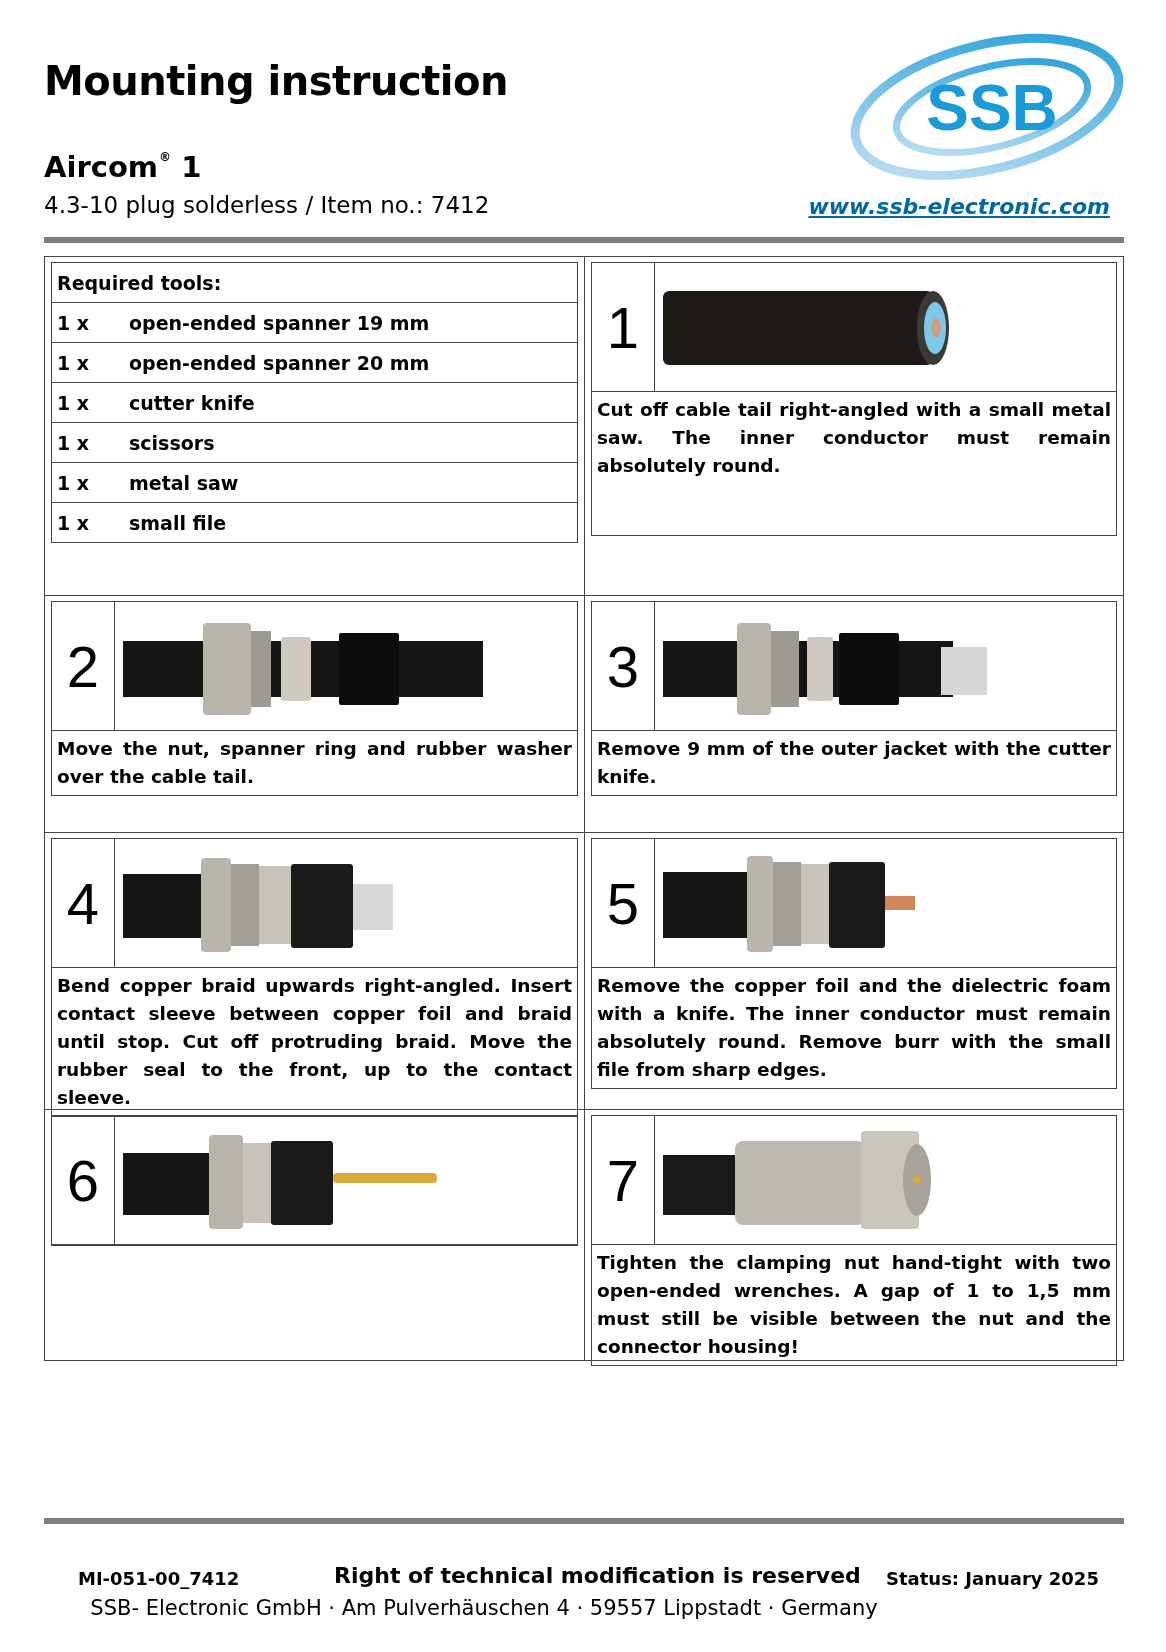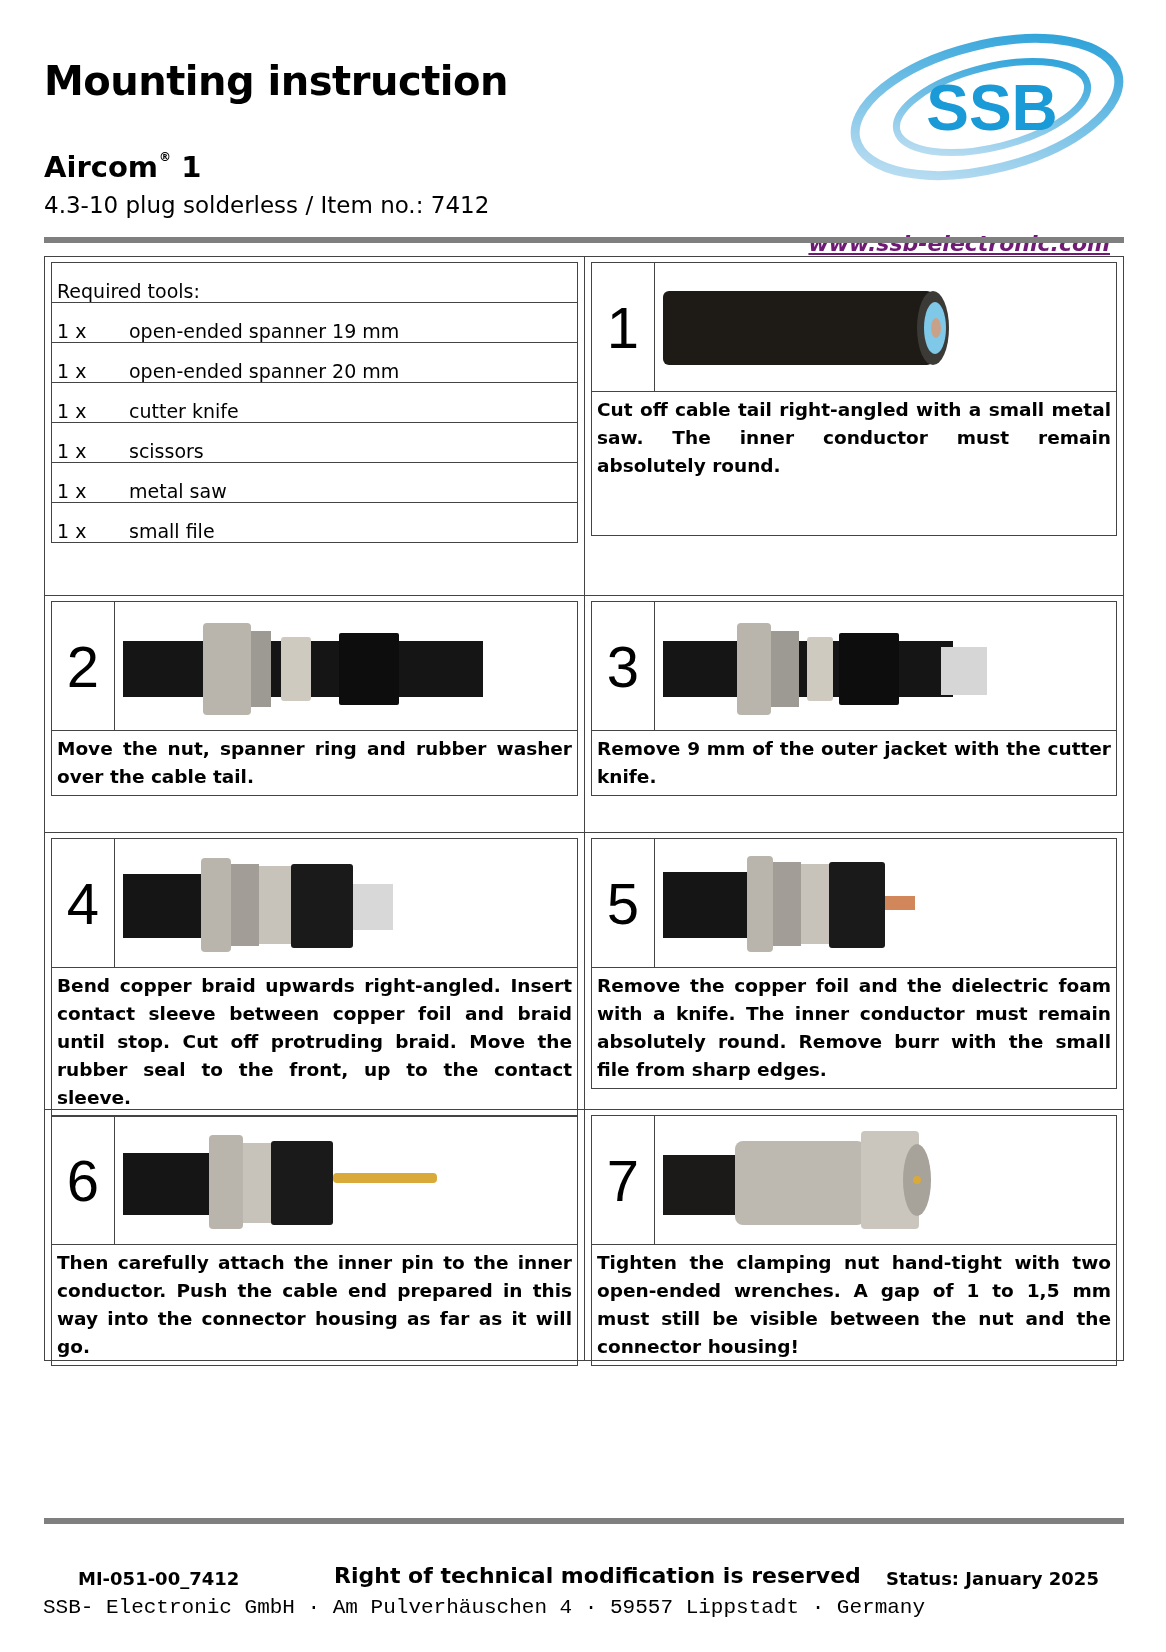--- a/index.html
+++ b/index.html
@@ -4,40 +4,40 @@
 <style>
   html, body { margin: 0; padding: 0; background: #ffffff; }
   body { width: 1166px; height: 1652px; position: relative; overflow: hidden;
          font-family: "DejaVu Sans", "Liberation Sans", sans-serif; color: #000; }
   .title { position: absolute; left: 44px; top: 26px; font-size: 40px; font-weight: bold; letter-spacing: -0.5px; margin-top: 32px; }
   .product { position: absolute; left: 44px; top: 150px; font-size: 29px; font-weight: bold; }
   .product sup { font-size: 12px; vertical-align: 16px; margin-left: 1px; }
   .subtitle { position: absolute; left: 44px; top: 192px; font-size: 23px; }
   .logo { position: absolute; left: 842px; top: 22px; width: 290px; height: 170px; }
   .weblink { position: absolute; right: 56px; top: 194px; font-size: 22px; font-weight: bold; font-style: italic;
-             color: #701a75; text-decoration: underline; margin-top: 37px; }
+             color: #0369a1; text-decoration: underline; }
   .rule { position: absolute; left: 44px; width: 1080px; height: 6px; background: #7f7f7f; }
   .grid { position: absolute; left: 44px; top: 256px; width: 1078px; border: 1px solid #444; border-top: none; }
   .grow { display: flex; border-top: 1px solid #444; }
   .gcell { width: 539px; box-sizing: border-box; padding: 5px 6px; }
   .gcell + .gcell { border-left: 1px solid #444; }
   .tools { border: 1px solid #444; width: 100%; box-sizing: border-box; }
-  .tools .row { display: flex; height: 39px; align-items: flex-end; font-size: 19px; padding-left: 5px; border-top: 1px solid #444; }
+  .tools .row { display: flex; height: 39px; align-items: center; font-size: 19px; padding-left: 5px; border-top: 1px solid #444; font-weight: bold; }
   .tools .row:first-child { border-top: none; }
   .tools .qty { width: 72px; }
   .step { border: 1px solid #444; width: 100%; box-sizing: border-box; }
   .step .top { display: flex; height: 128px; border-bottom: 1px solid #444; }
   .step .num { width: 62px; font-size: 58px; display: flex; align-items: center; justify-content: center;
                border-right: 1px solid #444; font-family: "Liberation Sans", sans-serif; }
   .step .img { flex: 1; display: flex; align-items: center; padding-left: 6px; }
   .step .txt { font-size: 18.5px; line-height: 28px; padding: 4px 5px; text-align: justify; font-weight: bold; }
   .footer-left { position: absolute; left: 78px; top: 1568px; font-size: 18px; font-weight: bold; text-align: right; }
   .footer-mid { position: absolute; left: 334px; top: 1563px; font-size: 22px; font-weight: bold; }
   .footer-right { position: absolute; left: 886px; top: 1568px; font-size: 18px; font-weight: bold; }
-  .footer-addr { position: absolute; left: 0; width: 968px; text-align: center; top: 1596px; font-size: 21px; font-family: Liberation Mono, monospace; }
+  .footer-addr { position: absolute; left: 0; width: 968px; text-align: center; top: 1596px; font-size: 21px; }
 </style>
 </head>
 <body>
 
 <div class="title">Mounting instruction</div>
 <div class="product"><span>Aircom</span><sup>®</sup> <span>1</span></div>
 <div class="subtitle">4.3-10 plug solderless / Item no.: 7412</div>
 
 <svg class="logo" viewBox="0 0 290 170">
   <defs>
@@ -191,21 +191,20 @@
           <div class="img">
             <svg width="340" height="110" viewBox="0 0 340 110">
                 <rect x="2" y="28" width="92" height="62" fill="#151515"></rect>
                 <rect x="88" y="10" width="34" height="94" rx="4" fill="#b9b5ad"></rect>
                 <rect x="122" y="18" width="28" height="80" fill="#c8c3ba"></rect>
                 <rect x="150" y="16" width="62" height="84" rx="3" fill="#1a1a1a"></rect>
                 <rect x="212" y="48" width="104" height="10" rx="4" fill="#d9a93a"></rect>
               </svg>
           </div>
         </div>
-        <div class="txt">Then carefully attach the inner pin to the inner conductor. Push the cable end prepared in this way into the connector housing as far as it will go.</div>
       </div>
     </div>
     <div class="gcell">
       <div class="step">
         <div class="top">
           <div class="num">7</div>
           <div class="img">
             <svg width="300" height="110" viewBox="0 0 300 110">
                 <rect x="2" y="30" width="80" height="60" fill="#1c1a18"></rect>
                 <rect x="74" y="16" width="130" height="84" rx="8" fill="#bdb9b1"></rect>

